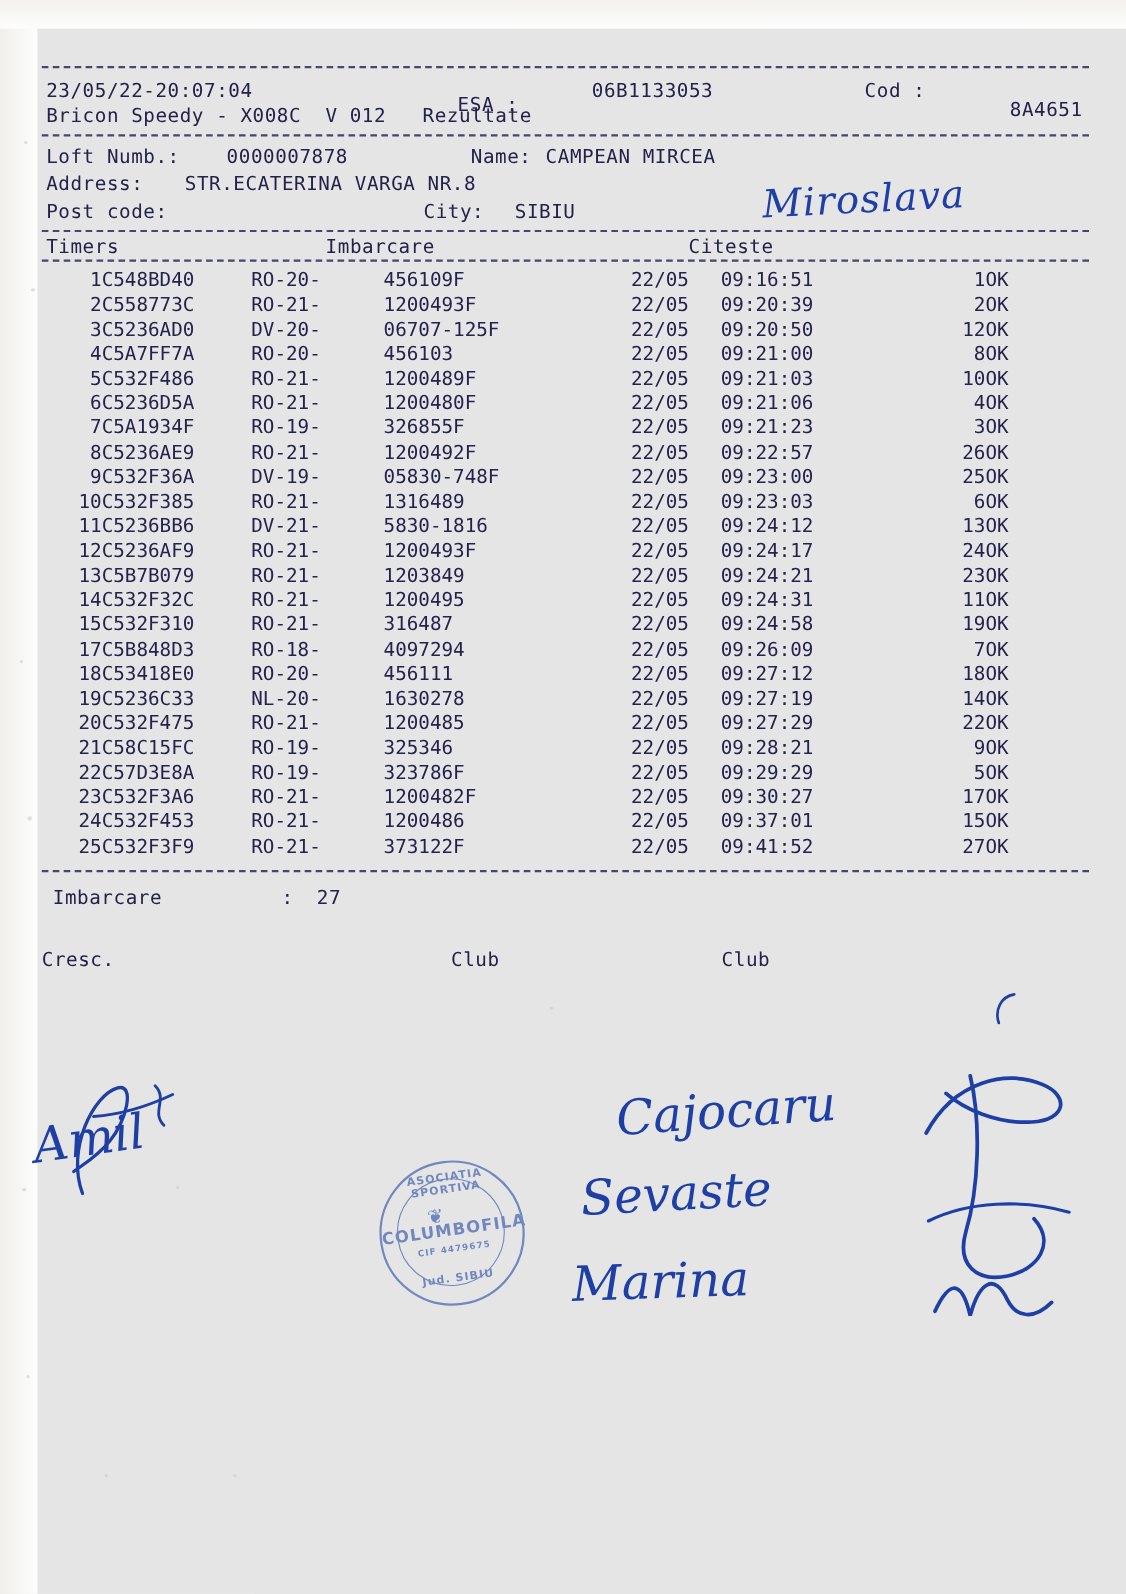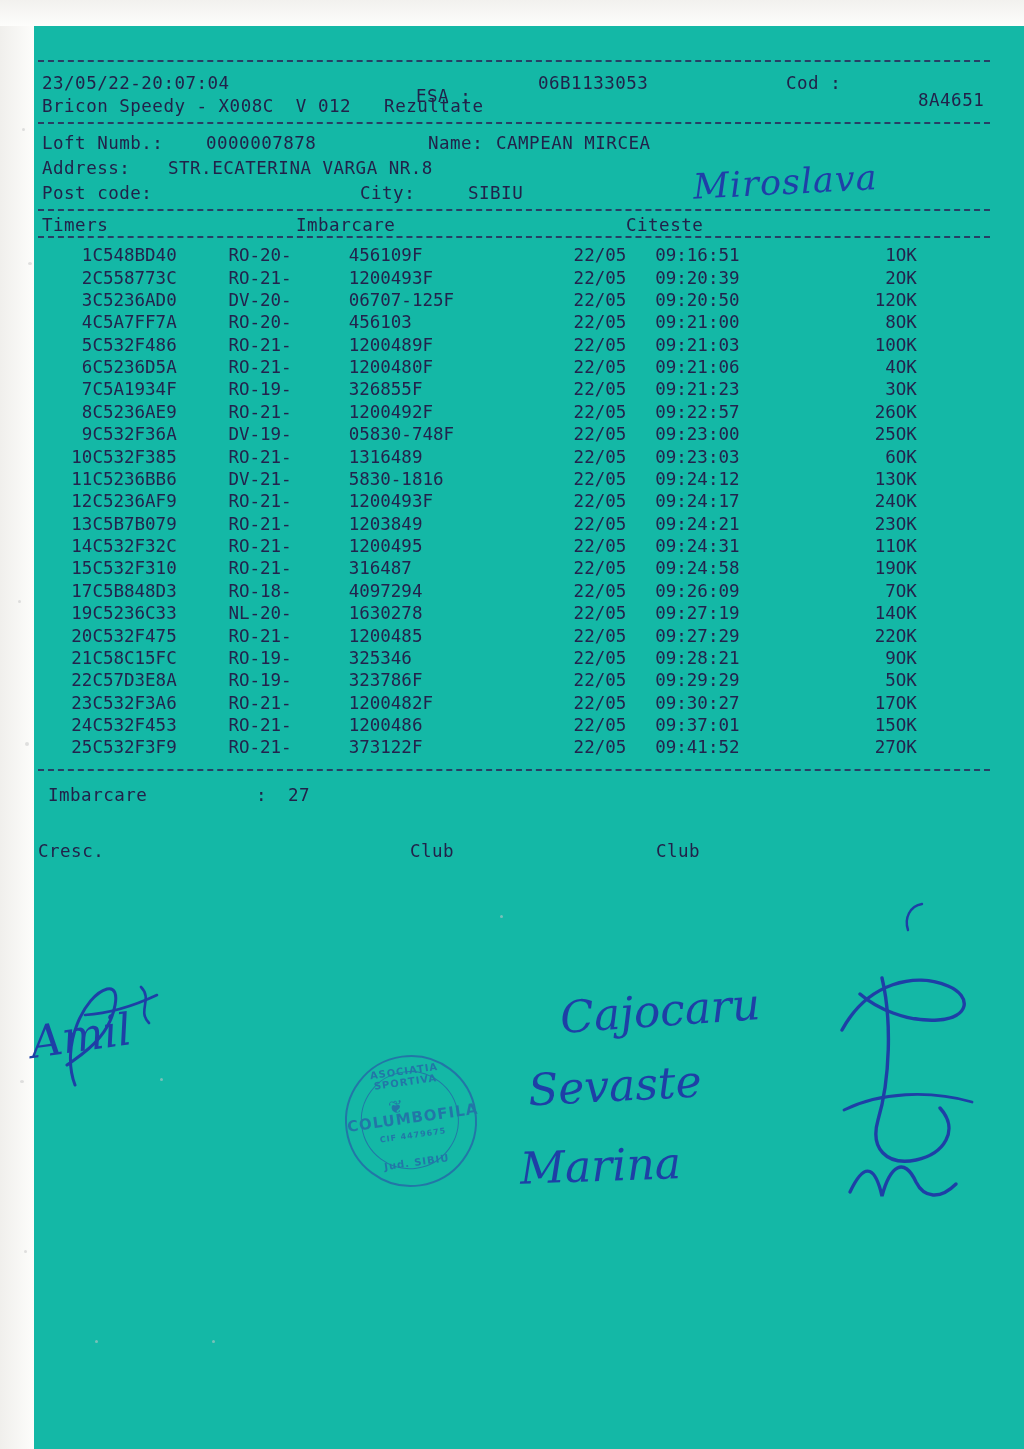--- a/index.html
+++ b/index.html
@@ -13,21 +13,21 @@
     position: relative;
     font-family: "DejaVu Sans Mono", "Liberation Mono", monospace;
     color: #1a1a2e;
     overflow: hidden;
   }
   .page {
     position: absolute;
     left: 0; top: 0;
     width: 1024px;
     height: 1449px;
-    background: #14b8a6;
+    background: #e5e5e5;
   }
   
   .scan-edge-left {
     position: absolute; left: 0; top: 0; width: 34px; height: 1449px;
     background: linear-gradient(to right, #f0efec, #fdfdfb);
   }
   .scan-edge-top {
     position: absolute; left: 0; top: 0; width: 1024px; height: 26px;
     background: linear-gradient(to bottom, #f2f1ee, #fdfdfb);
   }
@@ -220,21 +220,21 @@
         <span class="mono abs" style="left:168px; top:3px;">0000007878</span>
         <span class="mono abs" style="left:390px; top:3px;">Name:</span>
         <span class="mono abs" style="left:458px; top:3px;">CAMPEAN MIRCEA</span>
       </div>
       <div class="loft-line">
         <span class="mono abs" style="left:4px; top:3px;">Address:</span>
         <span class="mono abs" style="left:130px; top:3px;">STR.ECATERINA VARGA NR.8</span>
       </div>
       <div class="loft-line">
         <span class="mono abs" style="left:4px; top:3px;text-align:right;">Post code:</span>
-        <span class="mono abs" style="left:322px; top:3px;text-align:center;">City:</span>
+        <span class="mono abs" style="left:347px; top:3px;text-align:center;">City:</span>
         <span class="mono abs" style="left:430px; top:3px;">SIBIU</span>
         <span class="hand hand-city">Miroslava</span>
       </div>
     </div>
 
     <hr class="dashrule">
 
     <div class="timers-block">
       <div class="timers-line">
         <span class="mono abs" style="left:4px; top:4px;">Timers</span>
@@ -398,20 +398,30 @@
           <td class="c-ok">OK</td>
         </tr>
         <tr>
           <td class="c-idx">17</td>
           <td class="c-ring">C5B848D3</td>
           <td class="c-band">RO-18-</td>
           <td class="c-num">4097294</td>
           <td class="c-date">22/05</td>
           <td class="c-time">09:26:09</td>
           <td class="c-order">7</td>
+          <td class="c-ok">OK</td>
+        </tr>
+        <tr>
+          <td class="c-idx">18</td>
+          <td class="c-ring">C53418E0</td>
+          <td class="c-band">RO-20-</td>
+          <td class="c-num">456111</td>
+          <td class="c-date">22/05</td>
+          <td class="c-time">09:27:12</td>
+          <td class="c-order">18</td>
           <td class="c-ok">OK</td>
         </tr>
         <tr>
           <td class="c-idx">19</td>
           <td class="c-ring">C5236C33</td>
           <td class="c-band">NL-20-</td>
           <td class="c-num">1630278</td>
           <td class="c-date">22/05</td>
           <td class="c-time">09:27:19</td>
           <td class="c-order">14</td>

